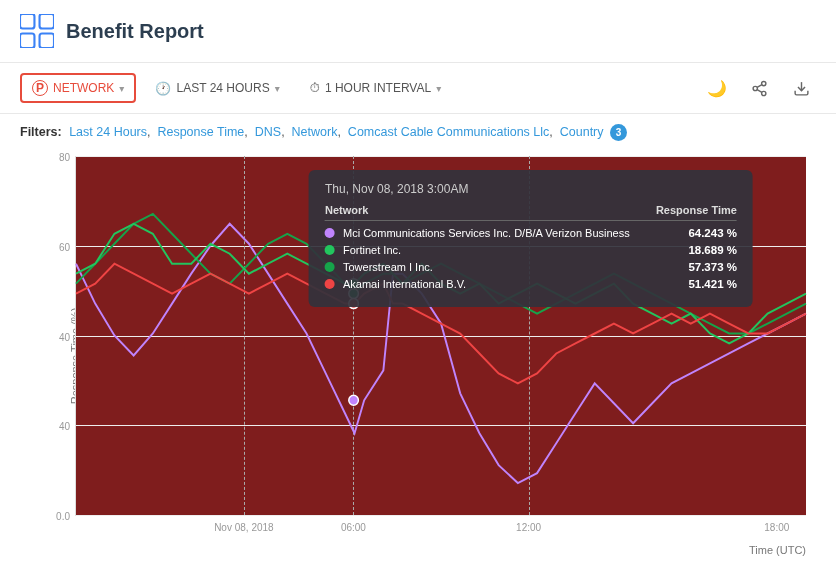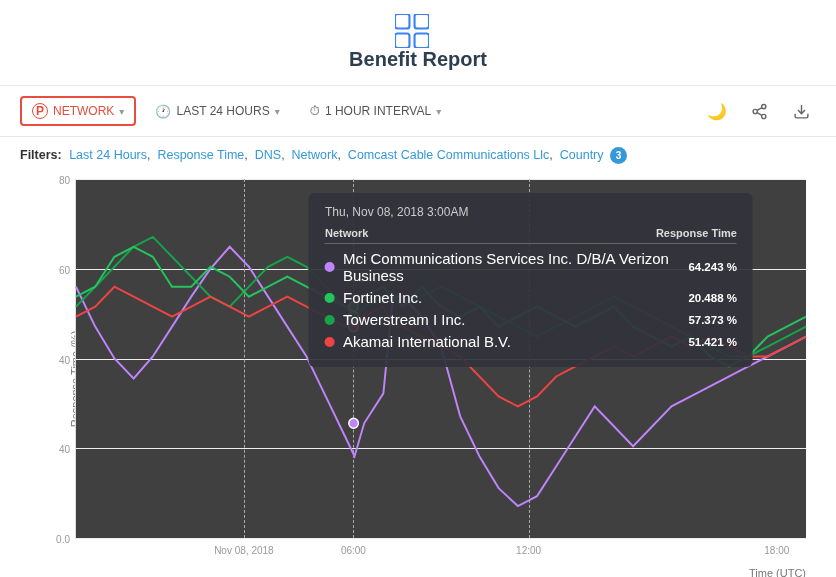--- a/index.html
+++ b/index.html
@@ -1,55 +1,55 @@
 <!DOCTYPE html>
 <html><head>
   <meta charset="utf-8">
   <style>
     * { box-sizing: border-box; margin: 0; padding: 0; }
     body { font-family: -apple-system, BlinkMacSystemFont, 'Segoe UI', sans-serif; background: #fff; color: #333; font-size: 13px; }
     
-    .header { display: flex; align-items: center; padding: 14px 20px; border-bottom: 1px solid #e8e8e8; flex-direction: column; }
+    .header { display: flex; align-items: center; padding: 14px 20px; border-bottom: 1px solid #e8e8e8; }
     .logo { width: 34px; height: 34px; margin-right: 12px; }
     .page-title { font-size: 20px; font-weight: 600; color: #2c3e50; }
     
     .toolbar { display: flex; align-items: center; padding: 10px 20px; border-bottom: 1px solid #e8e8e8; gap: 8px; }
     .toolbar-right { margin-left: auto; display: flex; gap: 12px; align-items: center; }
     
     .dropdown-btn { display: flex; align-items: center; gap: 5px; padding: 5px 10px; border-radius: 4px; cursor: pointer; font-size: 12px; font-weight: 500; color: #555; border: 1px solid transparent; background: transparent; }
     .dropdown-btn.network-btn { border: 2px solid #e74c3c; color: #e74c3c; border-radius: 4px; }
     .dropdown-btn .chevron { font-size: 10px; color: #999; }
     
     .filters-bar { padding: 10px 20px 5px; font-size: 12.5px; color: #555; }
     .filters-bar .filter-label { font-weight: 600; color: #333; margin-right: 4px; }
     .filters-bar .filter-item { color: #3498db; cursor: pointer; }
     .filter-badge { display: inline-flex; align-items: center; justify-content: center; background: #3498db; color: #fff; border-radius: 50%; width: 17px; height: 17px; font-size: 10px; font-weight: 600; margin-left: 3px; }
     
     .chart-area { padding: 10px 20px 20px; position: relative; }
     .x-axis-label { text-align: right; font-size: 11px; color: #777; margin-top: 6px; }
     
     .chart-wrapper { position: relative; margin-left: 55px; margin-right: 10px; }
     
-    .grid-area { position: relative; height: 360px; border-left: 1px solid #ddd; border-bottom: 1px solid #ddd; background: #404040; }
+    .grid-area { position: relative; height: 360px; border-left: 1px solid #ddd; border-bottom: 1px solid #ddd; background: #7f1d1d; }
     
     .grid-line { position: absolute; left: 0; right: 0; border-top: 1px solid #eee; }
     .grid-line-label { position: absolute; right: calc(100% + 6px); font-size: 10px; color: #999; transform: translateY(-50%); }
     
     .x-tick { position: absolute; bottom: -18px; font-size: 10px; color: #999; transform: translateX(-50%); }
     .x-gridline { position: absolute; top: 0; bottom: 0; border-left: 1px solid #eee; }
     .x-gridline.dashed { border-left: 1px dashed #aaa; }
     
     svg.chart-svg { position: absolute; top: 0; left: 0; width: 100%; height: 100%; overflow: visible; }
     
     .tooltip-box { position: absolute; background: rgba(50,50,60,0.92); color: #fff; border-radius: 6px; padding: 12px 16px; font-size: 12px; width: 444px; z-index: 10; pointer-events: none; }
     .tooltip-title { font-size: 12px; color: #ccc; margin-bottom: 8px; }
     .tooltip-header { display: flex; justify-content: space-between; font-weight: 700; font-size: 11px; margin-bottom: 6px; color: #ddd; border-bottom: 1px solid #666; padding-bottom: 4px; }
     .tooltip-row { display: flex; align-items: center; margin-bottom: 5px; gap: 8px; }
     .tooltip-dot { width: 10px; height: 10px; border-radius: 50%; flex-shrink: 0; }
-    .tooltip-name { flex: 1; font-size: 15px; }
+    .tooltip-name { flex: 1; font-size: 11px; }
     .tooltip-val { font-size: 11.5px; font-weight: 600; white-space: nowrap; }
     
     .icon-btn { width: 30px; height: 30px; display: flex; align-items: center; justify-content: center; cursor: pointer; color: #777; font-size: 16px; border-radius: 4px; }
   </style>
 </head>
 <body>
 
 <div class="header">
   <svg class="logo" viewBox="0 0 40 40" fill="none">
     <rect x="0" y="0" width="17" height="17" rx="3" fill="none" stroke="#3b82f6" stroke-width="2.5"></rect>
@@ -338,21 +338,21 @@
           <span>Response Time</span>
         </div>
         <div class="tooltip-row">
           <div class="tooltip-dot" style="background:#c084fc;"></div>
           <span class="tooltip-name">Mci Communications Services Inc. D/B/A Verizon Business</span>
           <span class="tooltip-val">64.243 %</span>
         </div>
         <div class="tooltip-row">
           <div class="tooltip-dot" style="background:#22c55e;"></div>
           <span class="tooltip-name">Fortinet Inc.</span>
-          <span class="tooltip-val">20.488 %</span>
+          <span class="tooltip-val">18.689 %</span>
         </div>
         <div class="tooltip-row">
           <div class="tooltip-dot" style="background:#16a34a;"></div>
           <span class="tooltip-name">Towerstream I Inc.</span>
           <span class="tooltip-val">57.373 %</span>
         </div>
         <div class="tooltip-row">
           <div class="tooltip-dot" style="background:#ef4444;"></div>
           <span class="tooltip-name">Akamai International B.V.</span>
           <span class="tooltip-val">51.421 %</span>

